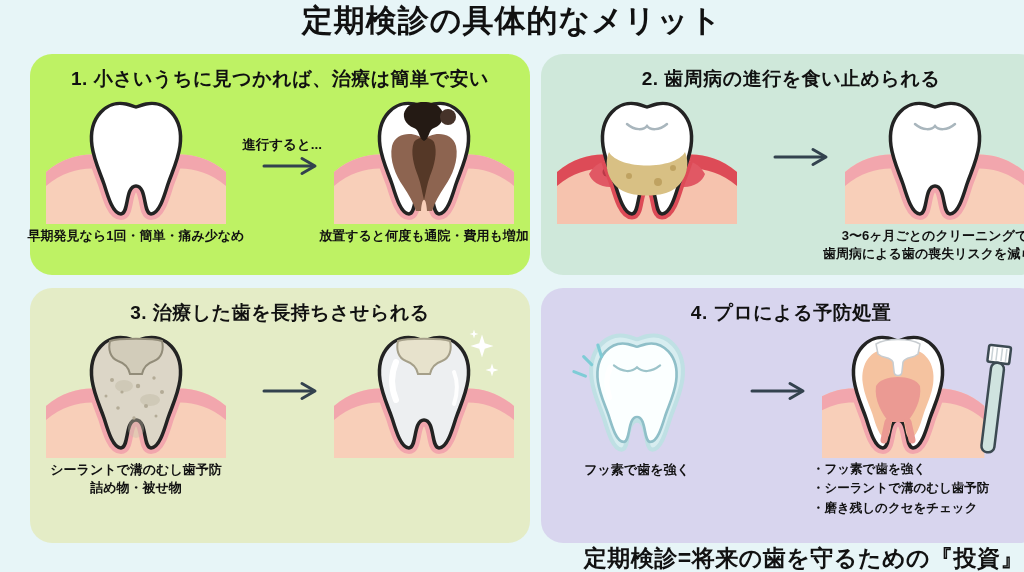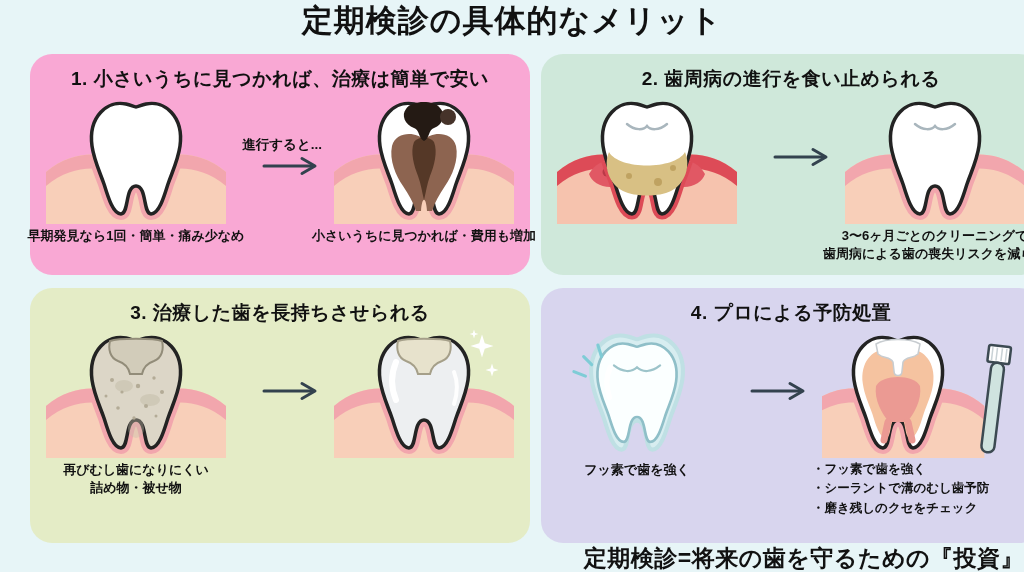--- a/index.html
+++ b/index.html
@@ -4,21 +4,21 @@
 <style>
   html,body{margin:0;padding:0;}
   body{width:1024px;height:572px;overflow:hidden;background:#e7f5f7;
        font-family:"Liberation Sans","DejaVu Sans",sans-serif;color:#111;}
   .page{width:1024px;height:572px;position:relative;}
   .main-title{text-align:center;font-size:31px;font-weight:800;padding-top:0;letter-spacing:1px;}
   .grid{display:grid;grid-template-columns:1fr 1fr;gap:13px 11px;margin:12px 30px 0;}
   .panel{border-radius:22px;box-sizing:border-box;padding:9px 8px 6px;}
   .panel.r1{height:221px;}
   .panel.r2{height:255px;}
-  .p1{background:#f9a8d4;}
+  .p1{background:#bef264;}
   .p2{background:#cfe8da;}
   .p3{background:#e4ecc6;}
   .p4{background:#d8d5ee;}
   .panel-title{text-align:center;font-weight:800;font-size:19px;margin:3px 0 2px;letter-spacing:.5px;}
   .panel-body{display:flex;justify-content:center;align-items:flex-start;gap:4px;}
   .figure{display:flex;flex-direction:column;align-items:center;width:196px;}
   .figure.narrow{width:170px;}
   .figure.wide{width:216px;}
   .fig-svg{display:block;width:184px;height:130px;}
   .fig-svg.fluoride{width:160px;}
@@ -85,21 +85,21 @@
             <use href="#gumband" fill="#f2a6ad"></use>
             <g clip-path="url(#gumclip)">
                 <use href="#tooth" fill="none" stroke="#f2a6ad" stroke-width="12"></use>
               </g>
             <use href="#tooth" fill="#ffffff" stroke="#232323" stroke-width="3.5"></use>
             <path d="M58 52 C62 36 84 38 90 46 C96 38 118 36 122 52 C125 66 118 82 111 92 C105 101 101 108 98 117 L93 117 C92 102 88 102 87 117 L82 117 C79 108 75 101 69 92 C62 82 55 66 58 52 Z" fill="#8d6450"></path>
             <path d="M80 48 C84 42 96 42 100 48 C104 58 100 72 96 82 C93 90 92 98 90 106 C88 98 87 90 84 82 C80 72 76 58 80 48 Z" fill="#553827"></path>
             <path d="M72 15 C78 6 100 6 106 14 C112 20 109 31 100 34 C94 36 96 44 90 47 C84 44 86 36 80 34 C71 31 67 21 72 15 Z" fill="#241a14"></path>
             <circle cx="114" cy="23" r="8" fill="#46332a"></circle>
           </svg>
-          <div class="caption">小さいうちに見つかれば・費用も増加</div>
+          <div class="caption">放置すると何度も通院・費用も増加</div>
         </div>
       </div>
     </div>
 
     <div class="panel r1 p2">
       <div class="panel-title">2. 歯周病の進行を食い止められる</div>
       <div class="panel-body">
         <div class="figure">
           <svg class="fig-svg" viewBox="0 0 180 130">
             <use href="#gumbase" fill="#f6c3ae"></use>
@@ -160,21 +160,21 @@
                 <circle cx="92" cy="58" r="2.2"></circle>
               <circle cx="108" cy="50" r="1.7"></circle>
                 <circle cx="116" cy="64" r="2"></circle>
                 <circle cx="72" cy="80" r="1.8"></circle>
               <circle cx="100" cy="78" r="2"></circle>
                 <circle cx="88" cy="90" r="1.7"></circle>
                 <circle cx="110" cy="88" r="1.5"></circle>
               <circle cx="60" cy="68" r="1.5"></circle>
             </g>
           </svg>
-          <div class="caption">再びむし歯になりにくい
+          <div class="caption">シーラントで溝のむし歯予防
 詰め物・被せ物</div>
         </div>
         <div class="arrow-col plain">
           <svg class="arrow-svg" viewBox="0 0 60 22">
               <use href="#arrow-shape"></use>
             </svg>
         </div>
         <div class="figure">
           <svg class="fig-svg" viewBox="0 0 180 130">
             <use href="#gumbase" fill="#f8cfb9"></use>

